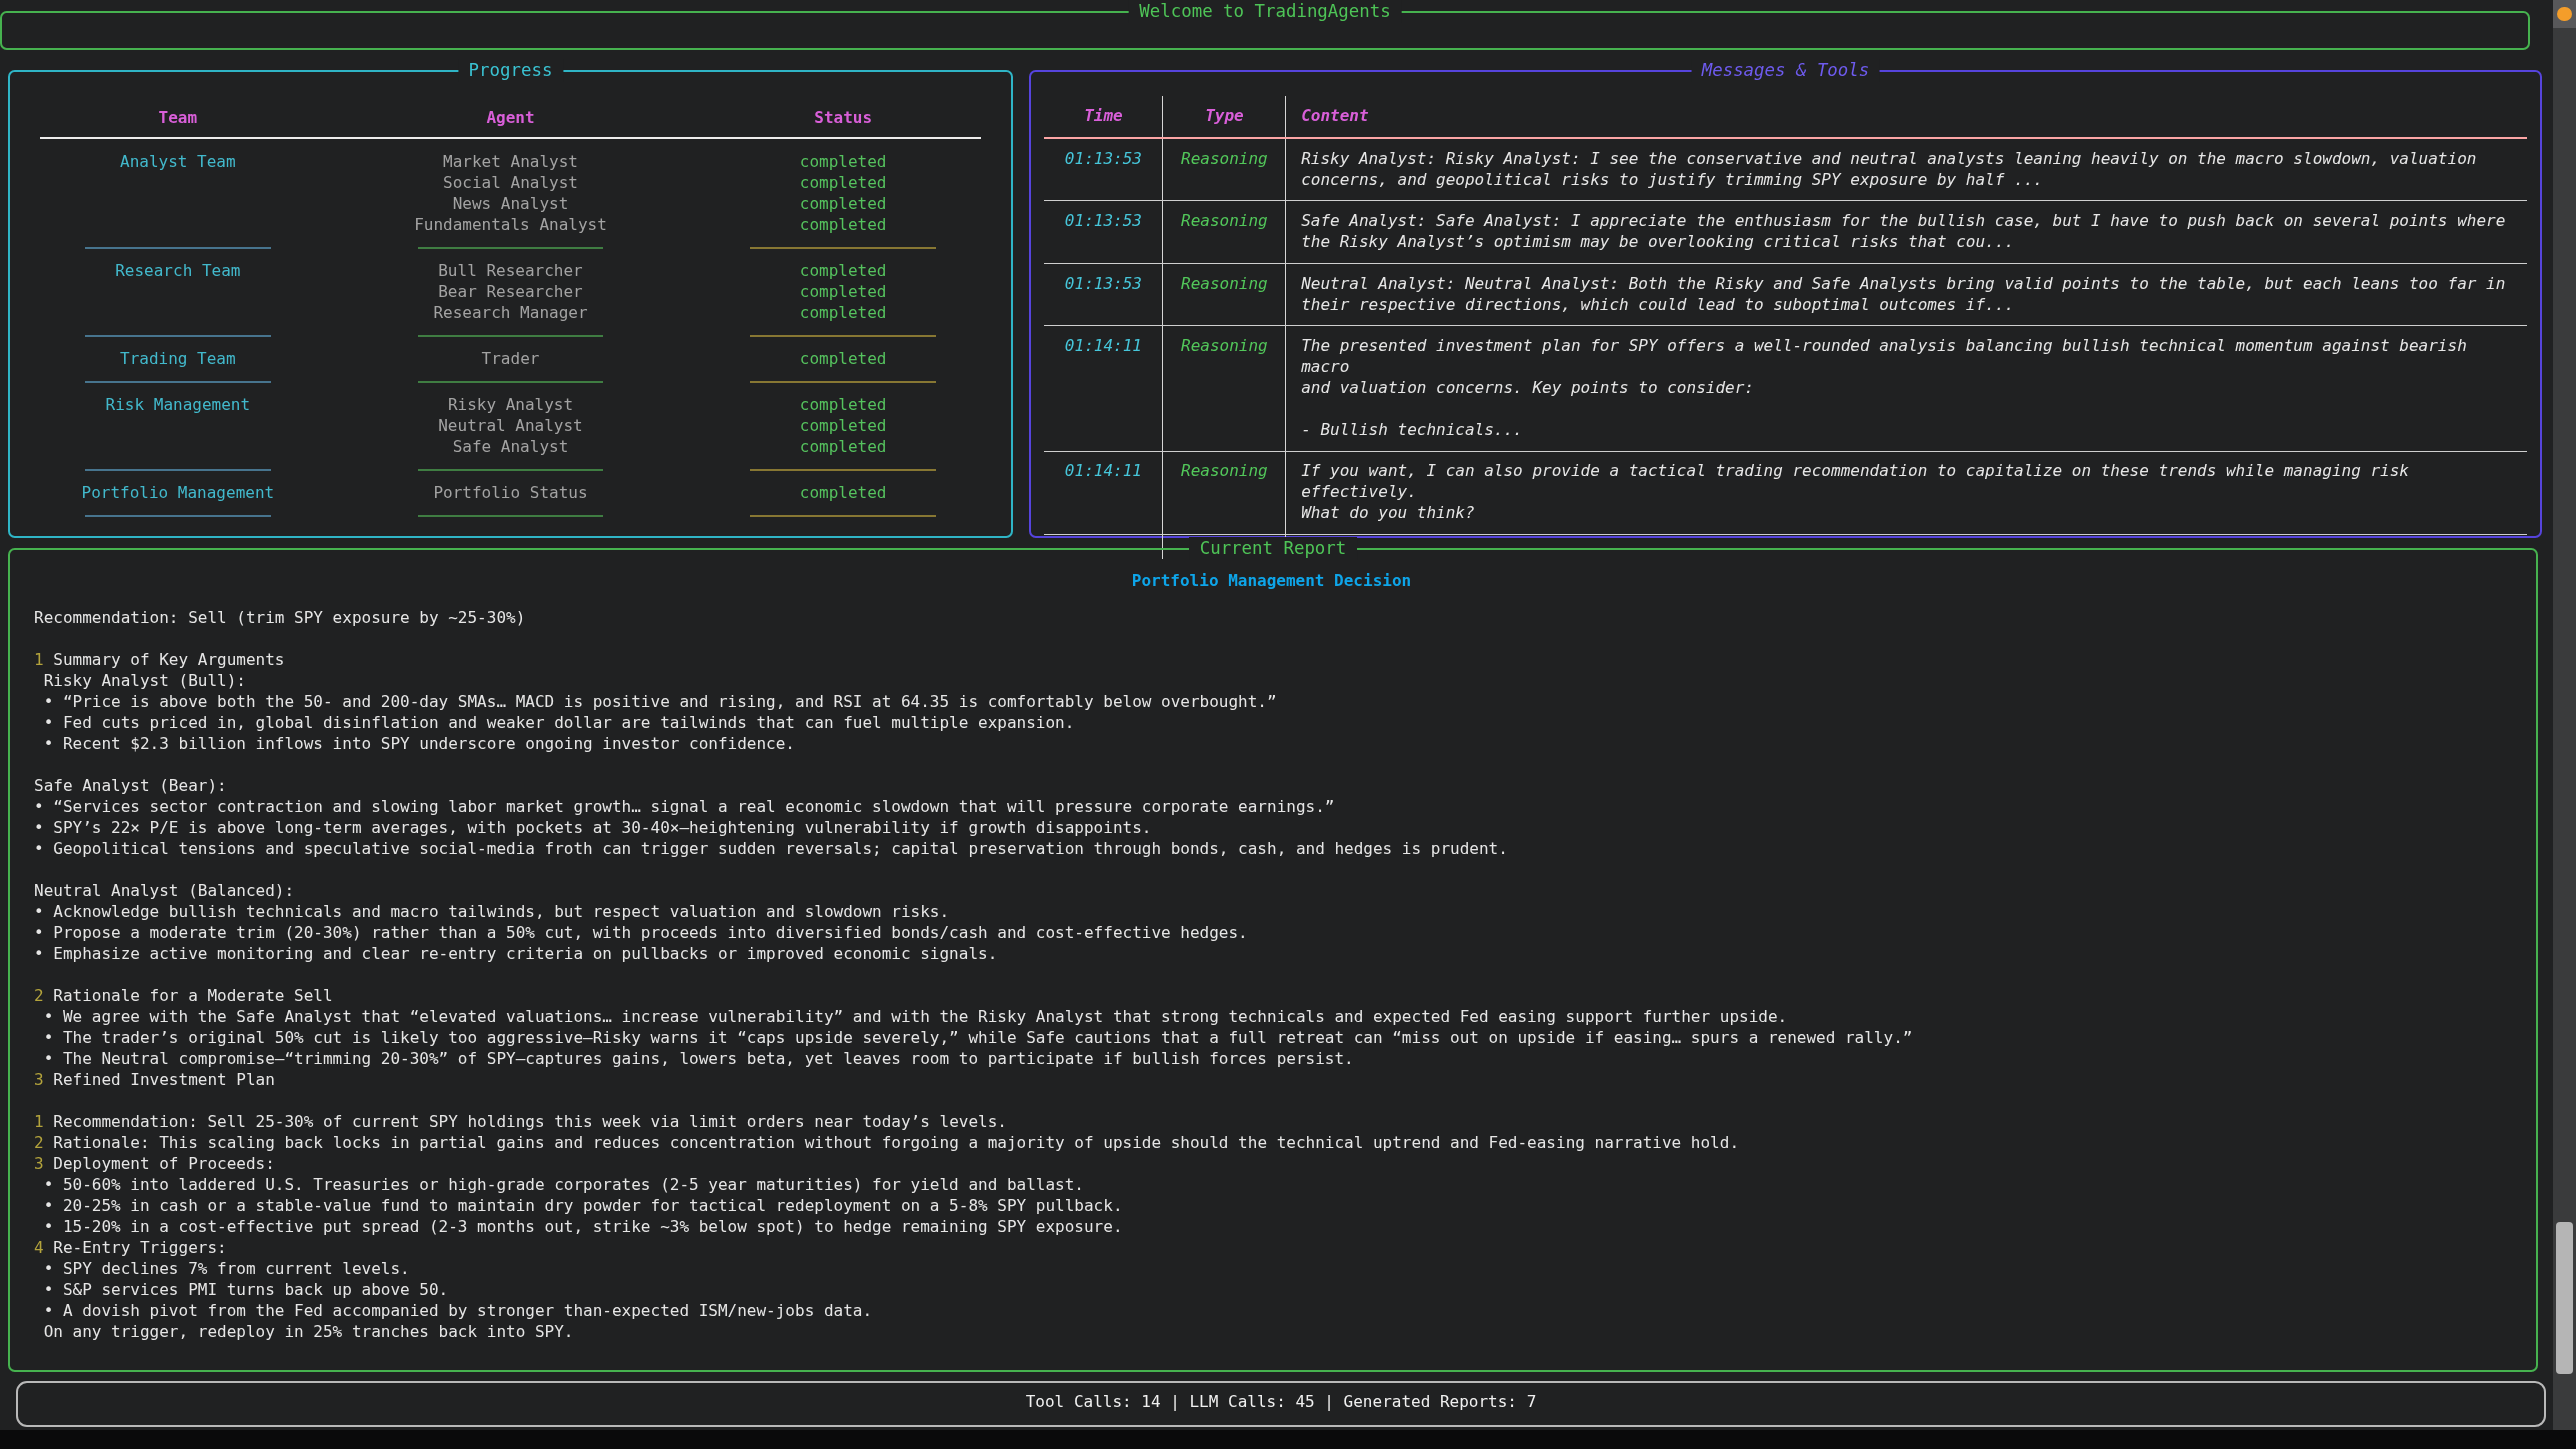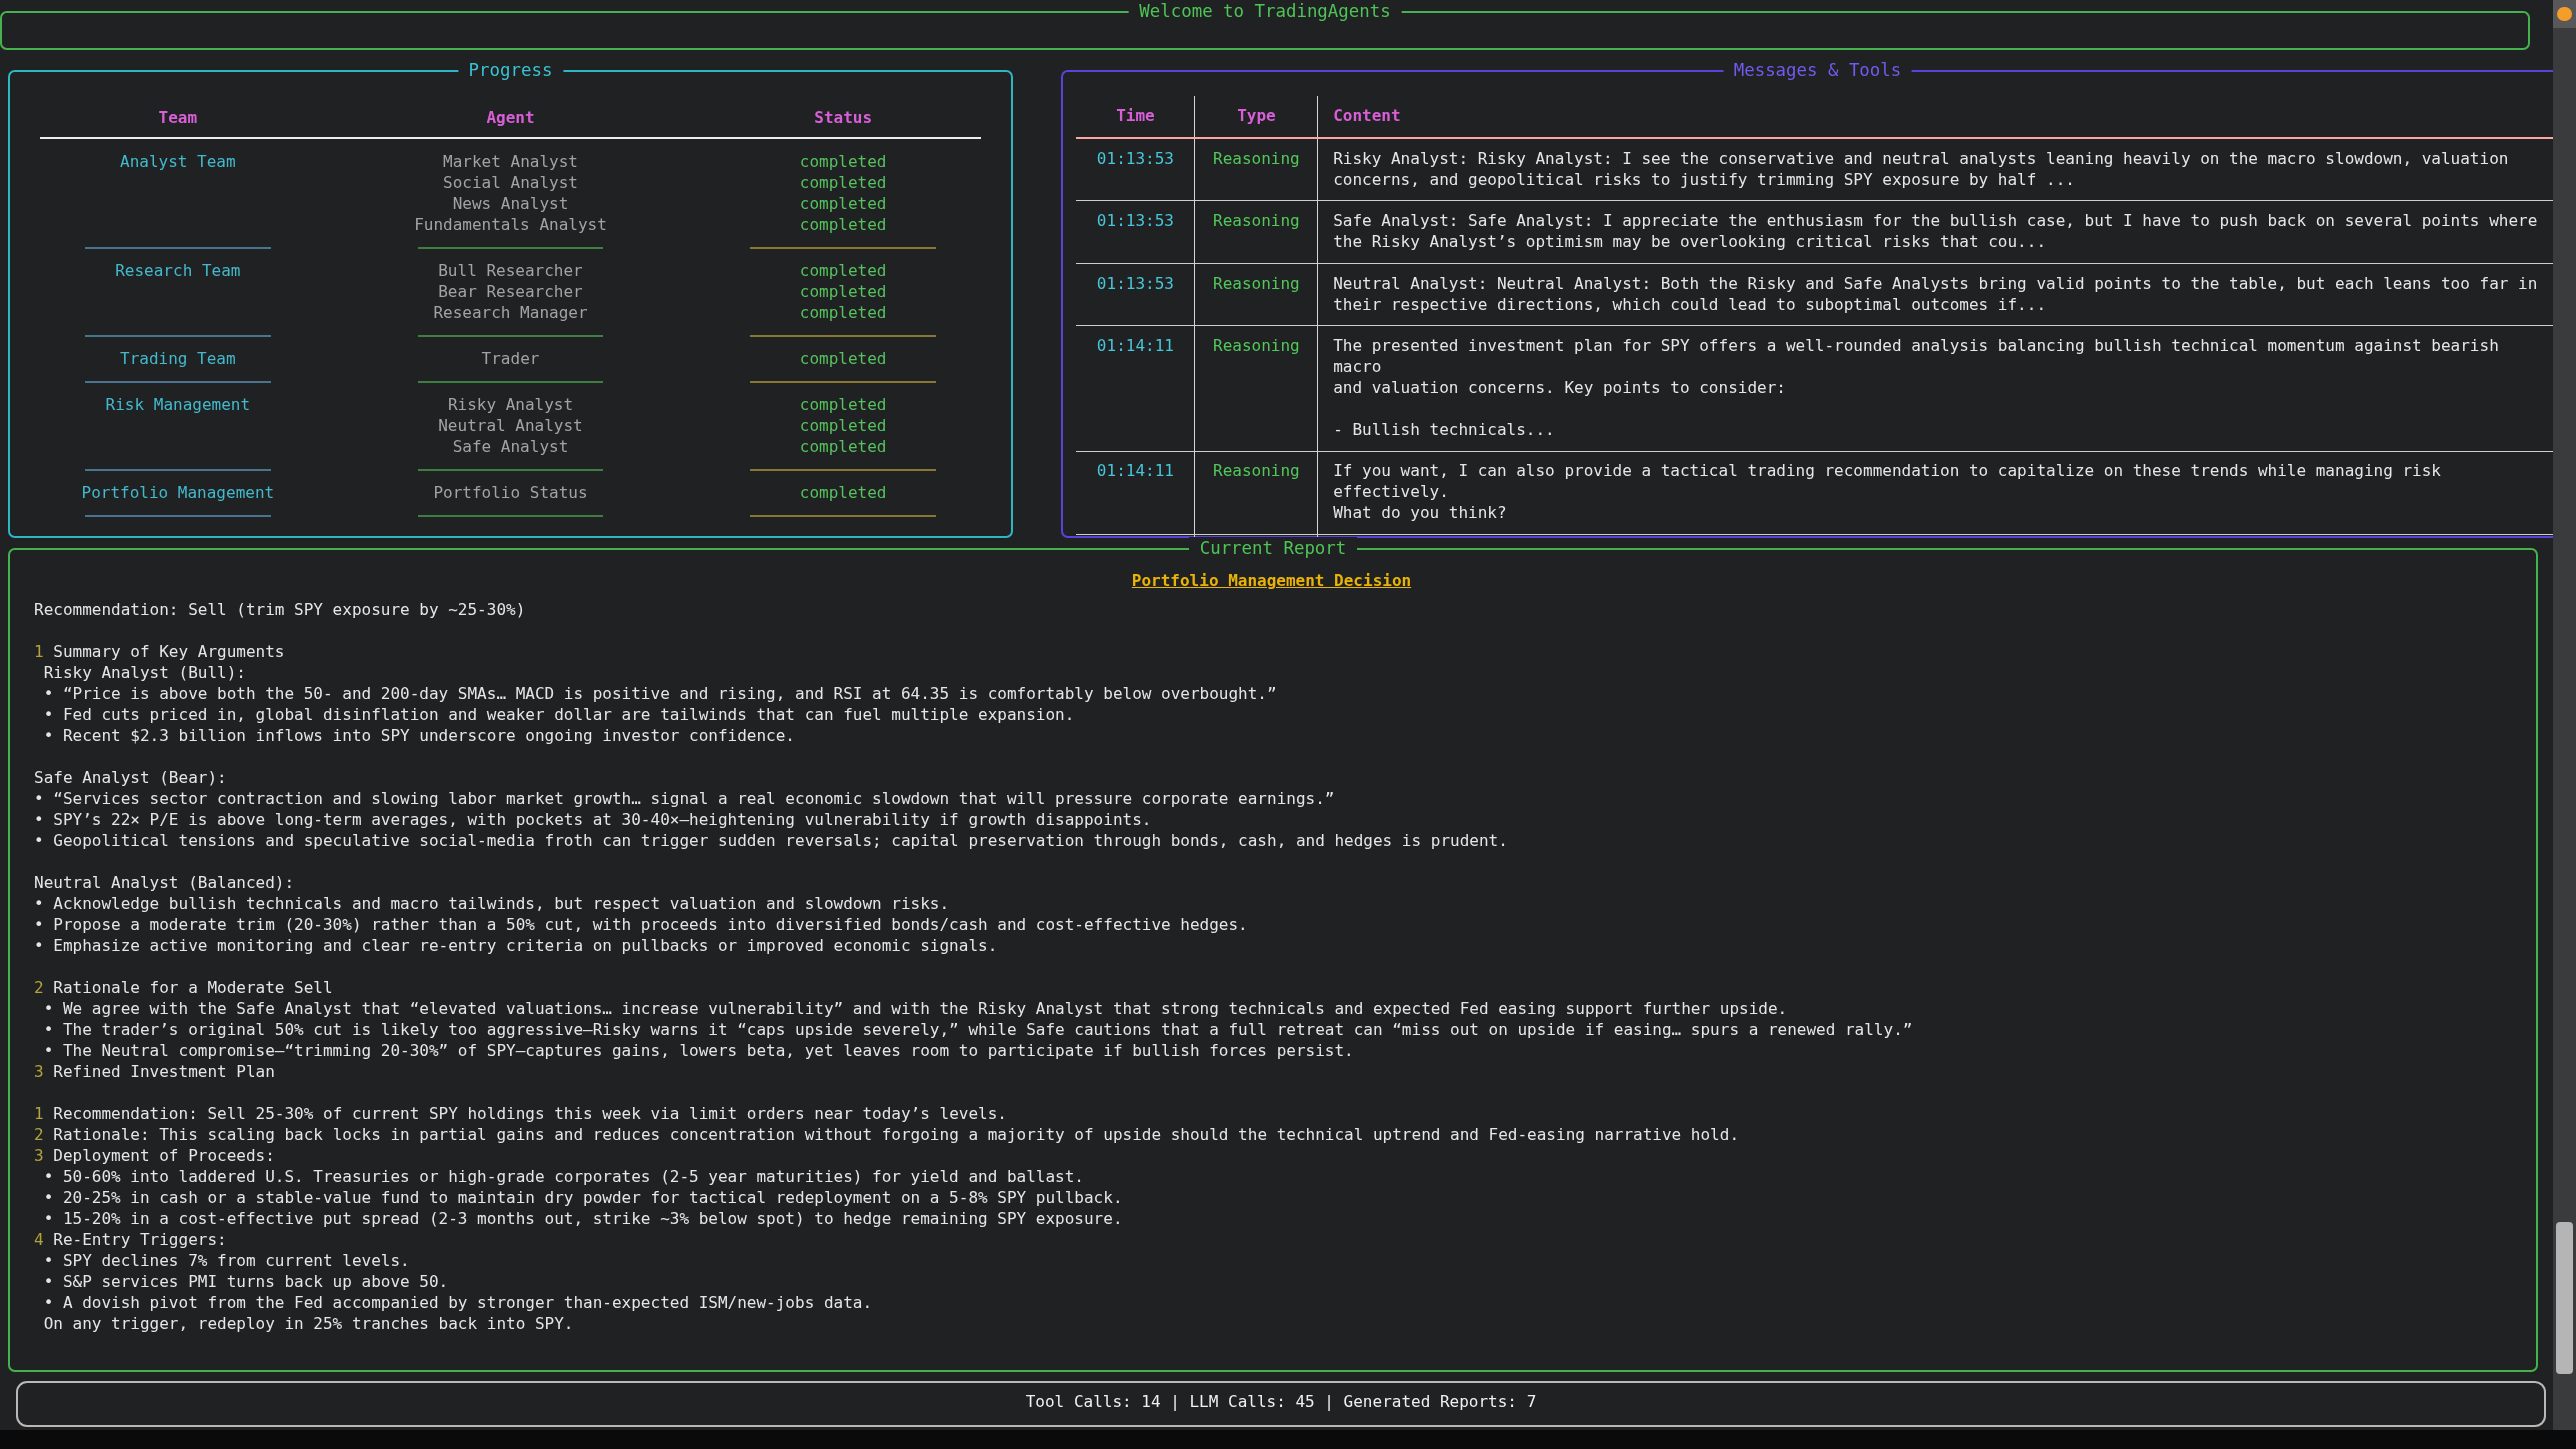--- a/index.html
+++ b/index.html
@@ -28,41 +28,41 @@
   .prog-cell.team{color:#42b9cc;}
   .prog-cell.agents div{color:#a3a3a3;}
   .prog-cell.status div{color:#55c25e;}
   .prog-sep{height:25px;align-items:center;}
   .sepcell{display:flex;justify-content:center;}
   .sepline{width:64%;border-top:2px solid;}
   .sep1{border-color:#47748e;}
   .sep2{border-color:#3f7d42;}
   .sep3{border-color:#877733;}
   
-  #messages{left:1061px;top:70px;width:1509px;height:464px;border-color:#5644dd;}
+  #messages{left:1029px;top:70px;width:1509px;height:464px;border-color:#5644dd;font-style:italic;}
   #messages .panel-title{color:#6e5bef;}
   .msg-inner{padding:24px 13.4px 0 13.4px;}
   .msg-head,.msg-row,.msg-stub{display:grid;grid-template-columns:119px 123px 1fr;}
   .msg-head > div{font-weight:bold;color:#d95fd9;text-align:center;padding:9.4px 0 10.7px 0;}
   .msg-head > div:nth-child(3){text-align:left;padding-left:14.8px;}
   .msg-head > div:nth-child(1),.msg-head > div:nth-child(2){border-right:1.3px solid #d6d6d6;}
   .msg-head{border-bottom:2px solid #fca5a5;}
   .msg-row > div{padding:8.7px 0 10.7px 0;}
   .msg-row > div:nth-child(1),.msg-row > div:nth-child(2){border-right:1.3px solid #d6d6d6;text-align:center;}
   .msg-row{border-bottom:1.3px solid #cfcfcf;}
   .msg-time{color:#46c6da;}
   .msg-type{color:#52c75a;}
   .msg-content{color:#e6e6e6;white-space:pre-wrap;padding-left:14.8px !important;padding-right:9.4px !important;}
   .msg-stub{height:24px;}
   .msg-stub > div:nth-child(1),.msg-stub > div:nth-child(2){border-right:1.3px solid #d6d6d6;}
   
   #report{left:8px;top:548px;width:2526px;height:820px;border-color:#46b24f;}
   #report .panel-title{color:#4ec457;}
   .report-inner{padding:20px 27px 0 24px;}
-  .report-heading{font-weight:bold;text-align:center;margin-bottom:8px;color:#eab308;text-decoration:underline;}
+  .report-heading{font-weight:bold;text-align:center;margin-bottom:16px;color:#0ea5e9;}
   .rline{white-space:pre;min-height:21px;}
   .rnum{color:#b3a33c;}
   
   #footer{left:16px;top:1381px;width:2526px;height:42px;border-color:#b9b9b9;border-radius:11px;}
   .footer-text{text-align:center;line-height:38px;color:#f0f0f0;}
   
   #scrollbar{position:absolute;right:0;top:0;width:23px;height:1430px;background:#3a3b3c;}
   #scroll-top-btn{position:absolute;top:0;left:0;width:23px;height:28px;background:#58585a;display:flex;align-items:center;justify-content:center;}
   #scroll-dot{width:14.8px;height:14.8px;border-radius:50%;background:#f49d2a;}
   #scroll-thumb{position:absolute;left:2.7px;top:1222px;width:17.4px;height:152px;background:#b5b5b5;border-radius:4px;}

